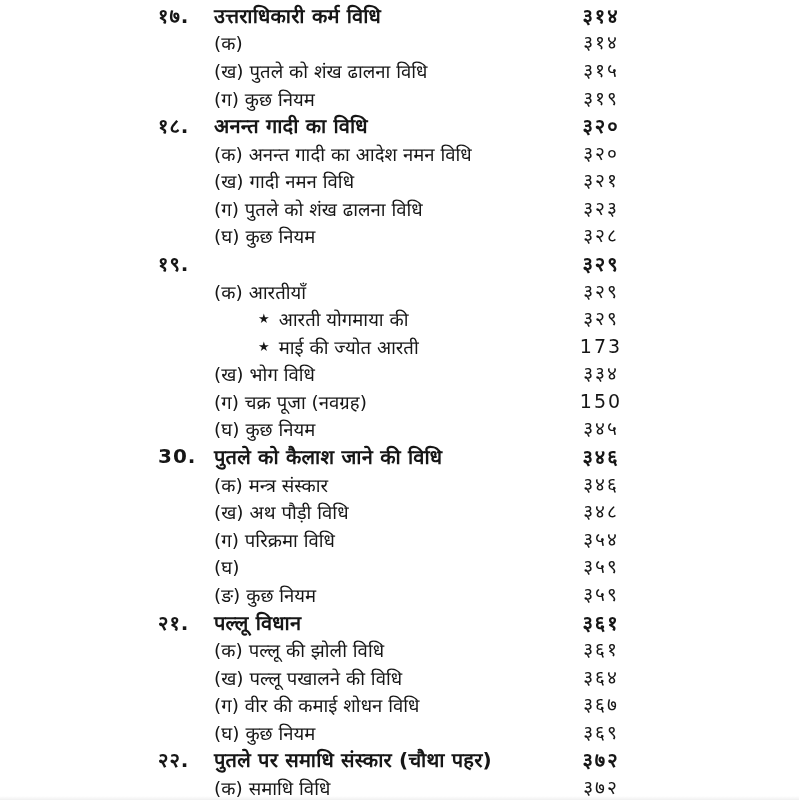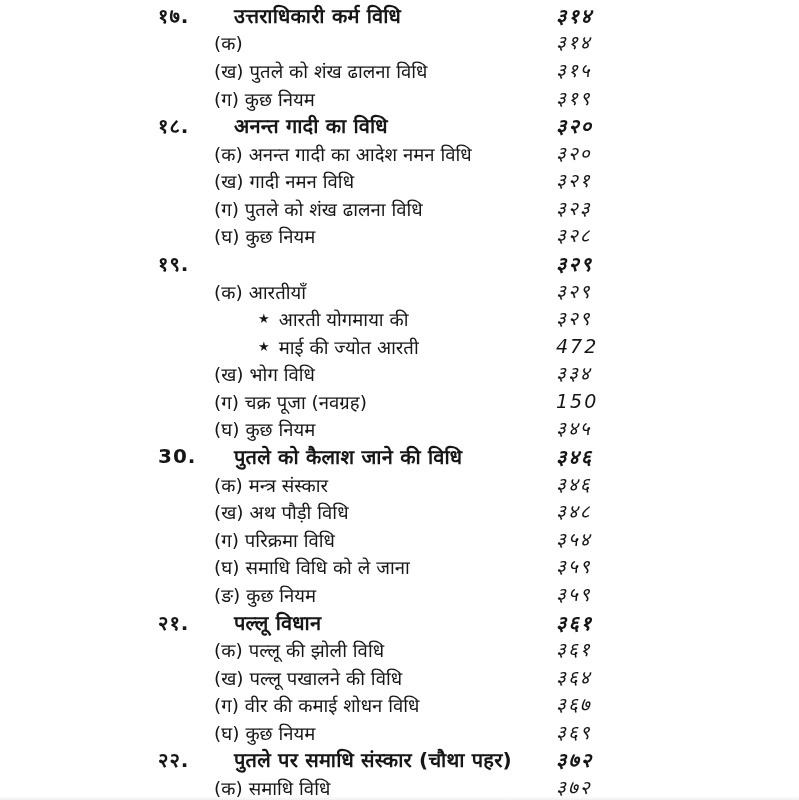--- a/index.html
+++ b/index.html
@@ -36,21 +36,21 @@
     left: 158px;
     top: 50%;
     transform: translateY(-50%);
     font-size: 20px;
     font-weight: bold;
     white-space: nowrap;
     letter-spacing: 1px;
   }
   .title {
     position: absolute;
-    left: 234px;
+    left: 214px;
     top: 50%;
     transform: translateY(-50%);
     font-size: 20px;
     font-weight: bold;
     white-space: nowrap;
     letter-spacing: 0.2px;
   }
   .item-line {
     position: absolute;
     left: 214px;
@@ -70,25 +70,24 @@
     font-size: 13px;
     align-self: center;
     line-height: 1;
   }
   .page-num {
     position: absolute;
     left: 556px;
     width: 90px;
     top: 50%;
     transform: translateY(-50%);
-    text-align: left;
+    text-align: center;
     font-size: 19px;
     letter-spacing: 2px;
     white-space: nowrap;
-    font-style: italic;
   }
   .page-num.main {
     font-size: 20px;
     font-weight: bold;
   }
 </style>
 </head>
 <body>
 
 <div class="page">
@@ -167,21 +166,21 @@
           <span class="star-glyph">★</span>
           <span class="item-text">आरती योगमाया की</span>
         </span>
         <span class="page-num">३२९</span>
       </div>
       <div class="row">
         <span class="item-line star-item">
           <span class="star-glyph">★</span>
           <span class="item-text">माई की ज्योत आरती</span>
         </span>
-        <span class="page-num">472</span>
+        <span class="page-num">173</span>
       </div>
       <div class="row">
         <span class="item-line">
           <span class="item-label">(ख)</span>
           <span class="item-text">भोग विधि</span>
         </span>
         <span class="page-num">३३४</span>
       </div>
       <div class="row">
         <span class="item-line">
@@ -219,21 +218,20 @@
       <div class="row">
         <span class="item-line">
           <span class="item-label">(ग)</span>
           <span class="item-text">परिक्रमा विधि</span>
         </span>
         <span class="page-num">३५४</span>
       </div>
       <div class="row">
         <span class="item-line">
           <span class="item-label">(घ)</span>
-          <span class="item-text">समाधि विधि को ले जाना</span>
         </span>
         <span class="page-num">३५९</span>
       </div>
       <div class="row">
         <span class="item-line">
           <span class="item-label">(ङ)</span>
           <span class="item-text">कुछ नियम</span>
         </span>
         <span class="page-num">३५९</span>
       </div>

